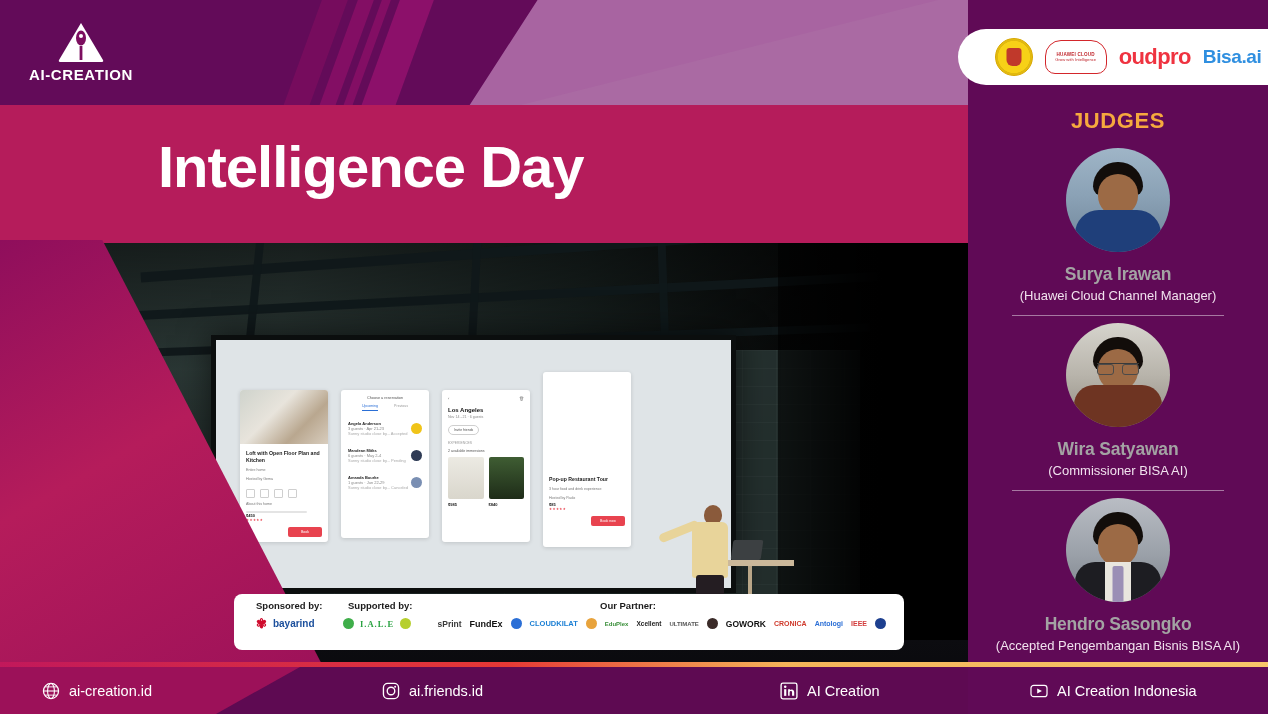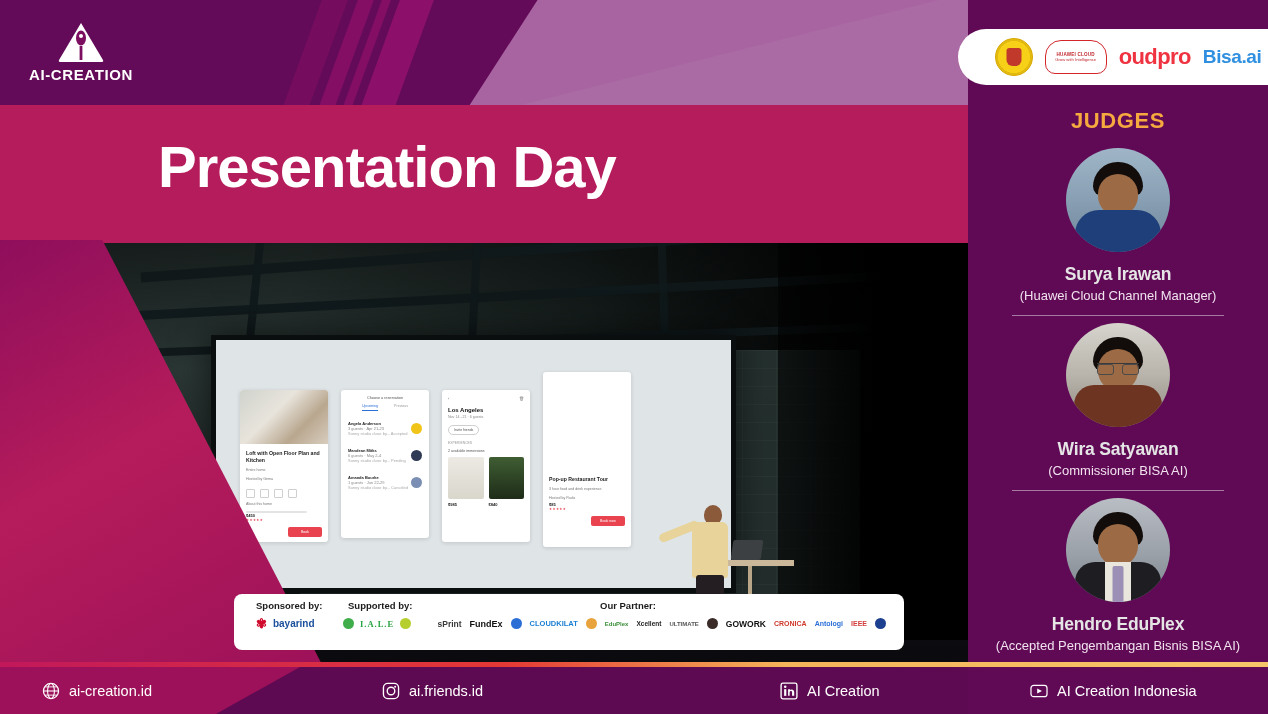--- a/index.html
+++ b/index.html
@@ -317,21 +317,21 @@
   .f-shirt{ top:64px; width:26px; height:44px; background:#e9e6de; }
   .f-tie{ top:68px; width:11px; height:40px; background:#9b8fb5; border-radius:2px; }
   .f-glass{ top:40px; width:42px; height:9px; border-top:1.6px solid #3a3a3a; }
   .f-glass::before,.f-glass::after{
     content:""; position:absolute; top:0; width:15px; height:9px;
     border:1.4px solid #4a4a4a; border-radius:3px;
   }
   .f-glass::before{ left:0; } .f-glass::after{ right:0; }
 
   .j-name{
-    margin-top:12px; color:#e5e5e5; font-size:17.5px; font-weight:bold; letter-spacing:-.2px;
+    margin-top:12px; color:#a3a3a3; font-size:17.5px; font-weight:bold; letter-spacing:-.2px;
   }
   .j-role{ margin-top:3px; color:#F1E2EE; font-size:13px; }
   .j-sep{
     width:212px; height:1px; margin:12px auto 0;
     background:rgba(255,255,255,.45);
   }
 </style>
 </head>
 <body>
 
@@ -352,21 +352,21 @@
       <svg class="logo-mark" viewBox="0 0 46 40">
         <path d="M23 1 L45 38 Q46 40 43 40 L3 40 Q0 40 1 38 Z" fill="#ffffff"></path>
         <ellipse cx="23" cy="16" rx="5" ry="7.5" fill="#7C0E5F"></ellipse>
         <circle cx="23" cy="14" r="2" fill="#ffffff"></circle>
         <rect x="21.6" y="24" width="2.8" height="14" fill="#7C0E5F"></rect>
       </svg>
       <div class="logo-text">AI-CREATION</div>
     </div>
 
     <div class="titleband">
-      <div class="title">Presentation Day</div>
+      <div class="title">Intelligence Day</div>
     </div>
 
     <div class="photo">
       <div class="photo-bg"></div>
       <div class="wall"></div>
       <div class="beam b1"></div>
       <div class="beam b2"></div>
       <div class="beam b3"></div>
       <div class="beam v1"></div>
       <div class="beam v2"></div>
@@ -543,21 +543,21 @@
     </div>
 
     <div class="judge j3">
       <div class="avatar av3">
         <div class="face f-hair"></div>
         <div class="face f-skin"></div>
         <div class="face f-torso3"></div>
         <div class="face f-shirt"></div>
         <div class="face f-tie"></div>
       </div>
-      <div class="j-name">Hendro EduPlex</div>
+      <div class="j-name">Hendro Sasongko</div>
       <div class="j-role">(Accepted Pengembangan Bisnis BISA AI)</div>
     </div>
   </div>
 
   <div class="logobar" style="right:0;left:auto;position:absolute;top:29px;">
     <div class="lb-seal"></div>
     <div class="lb-huawei">
       <span class="t1">HUAWEI CLOUD</span>
       <span class="t2">Grow with Intelligence</span>
     </div>

